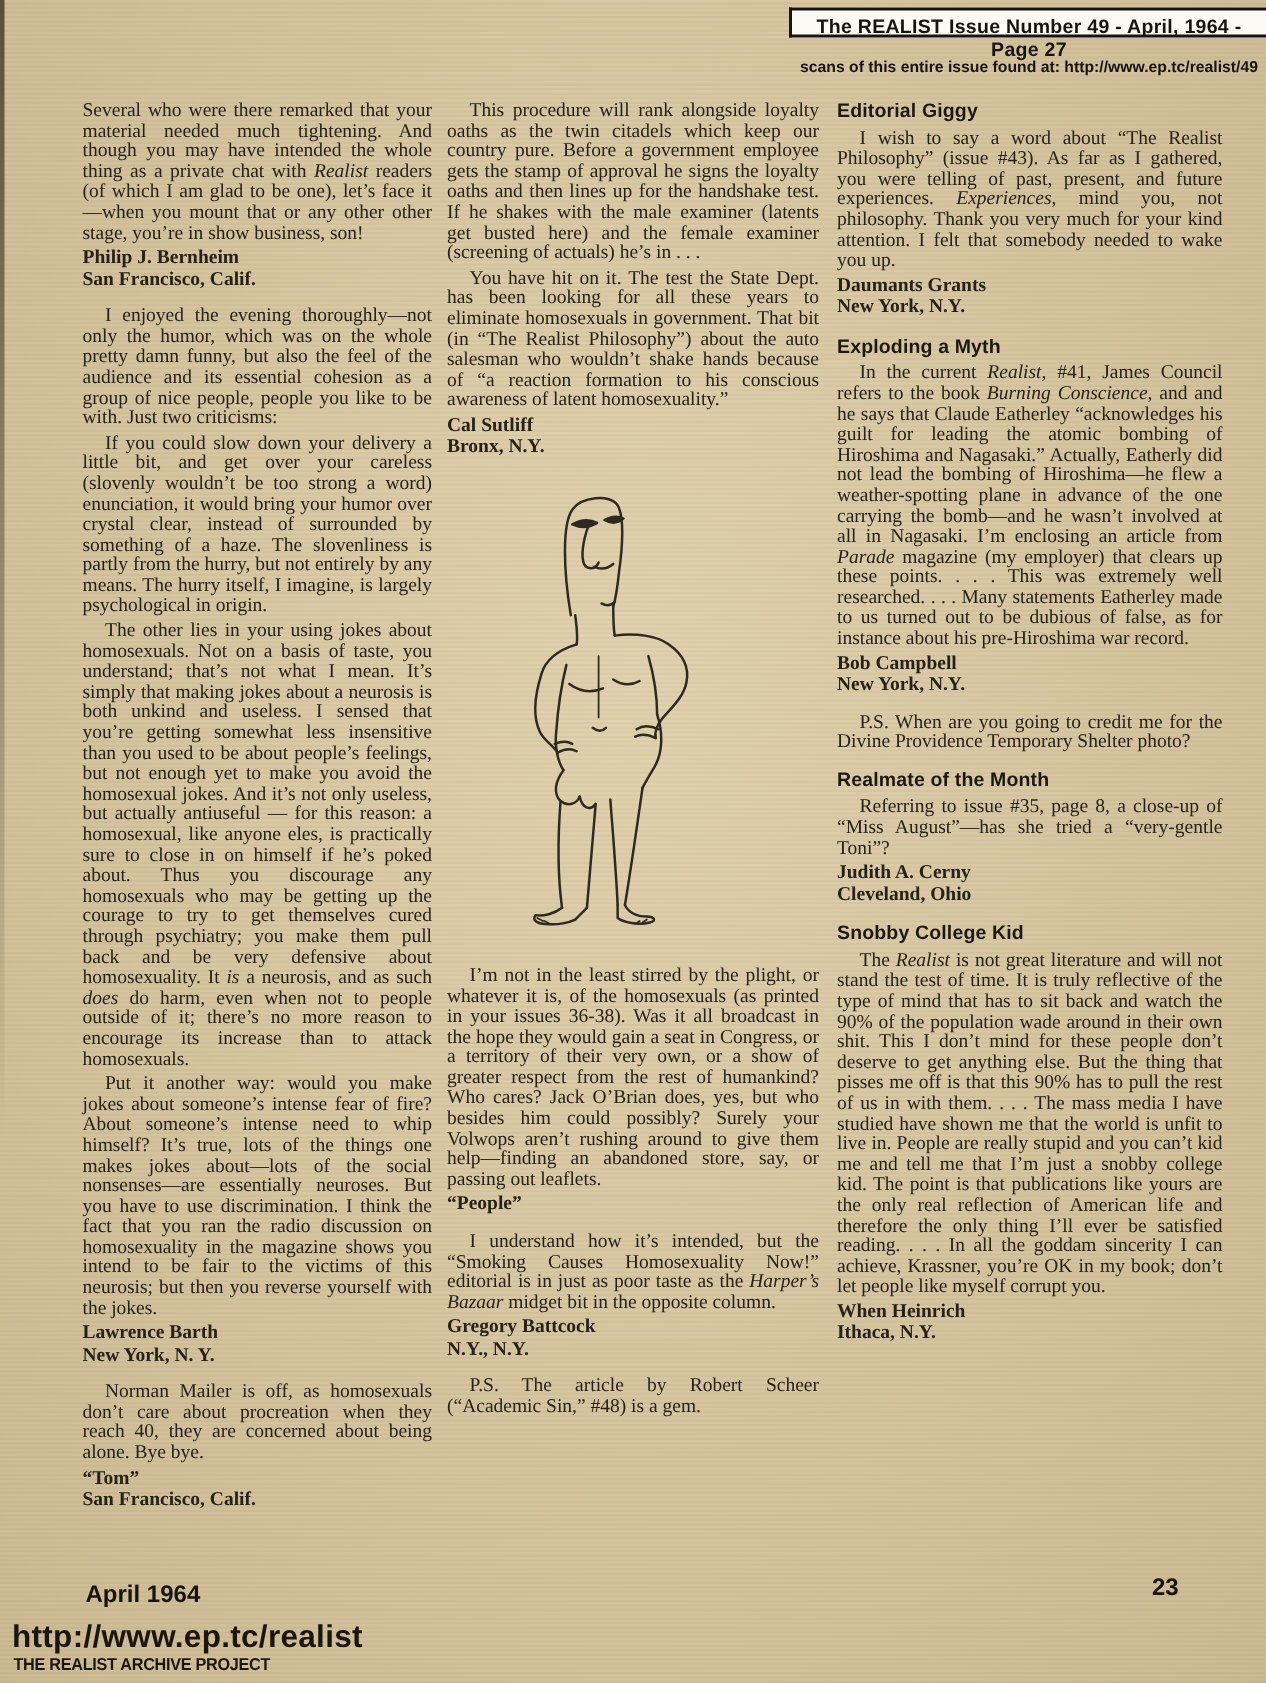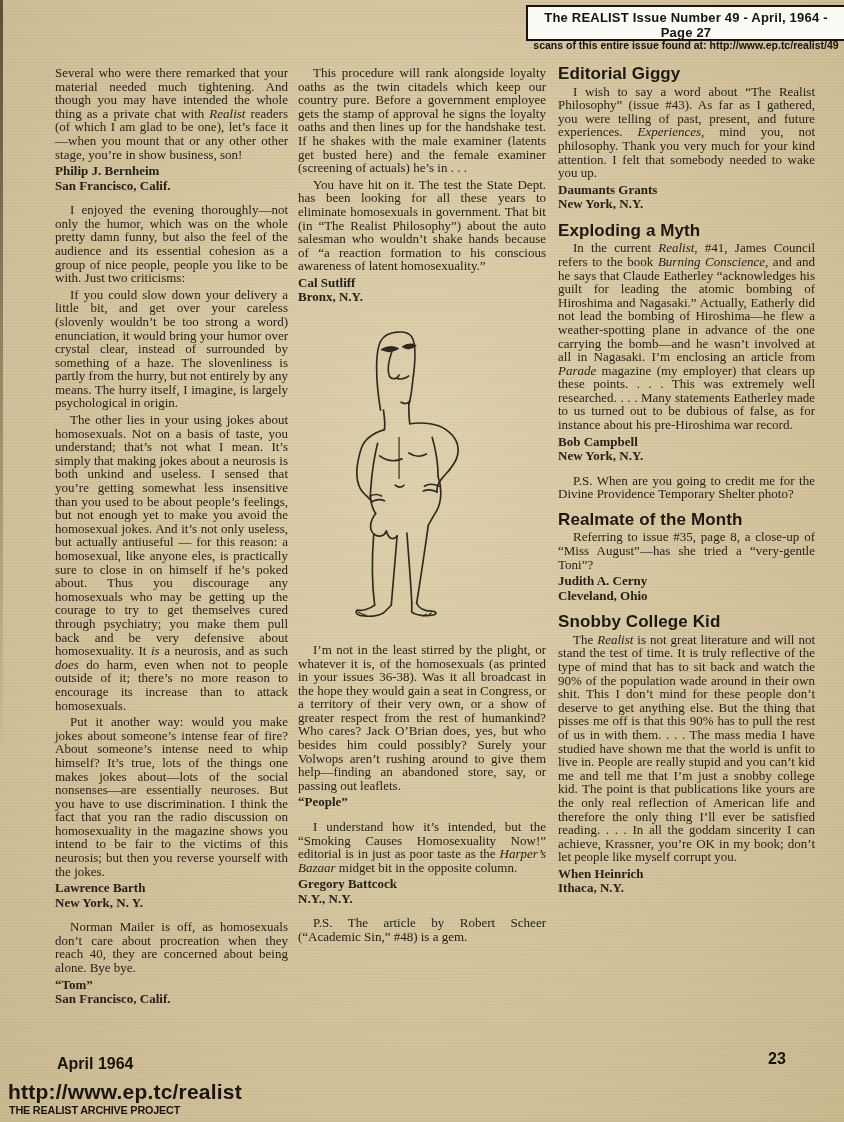--- a/index.html
+++ b/index.html
@@ -8,35 +8,35 @@
     background-color:#d6c59d;
     background-image:
       repeating-linear-gradient(0deg, rgba(125,104,62,.06) 0px, rgba(125,104,62,.06) 1px, rgba(255,250,235,.04) 2px, transparent 3px),
       radial-gradient(ellipse at 50% 40%, rgba(255,248,226,.25), rgba(120,95,50,.12));
     font-family:"Liberation Serif", serif;
     color:#26221b;
   }
   .edge-left{position:absolute;left:0;top:0;width:3px;height:760px;
     background:linear-gradient(180deg, rgba(45,33,14,.7), rgba(45,33,14,0));}
   .header-box{
-    position:absolute;top:5px;left:526px;right:0;height:36px;box-sizing:border-box;
+    position:absolute;top:5px;left:526px;right:0;height:20px;box-sizing:border-box;
     background:#fbfaf5;border:2px solid #171310;border-right:none;
     text-align:center;font-family:"Liberation Sans", sans-serif;font-weight:bold;
     padding-top:3px;color:#17130e;
   }
   .hb1{font-size:13px;line-height:15px;letter-spacing:.2px;}
   .hb2{font-size:10.5px;line-height:11px;}
   .col{position:absolute;top:66px;font-size:13px;line-height:13.6px;}
   #col-0{left:55px;width:233px;}
   #col-1{left:298px;width:248px;}
   #col-2{left:558px;width:257px;}
   .para{margin:0 0 3px;text-align:justify;text-indent:15px;hyphens:auto;}
   .para.noindent{text-indent:0;}
   .signature{font-weight:bold;text-align:left;padding-right:16px;margin:3px 0 10px;line-height:14.5px;}
-  .heading{font-family:"Liberation Sans", sans-serif;font-weight:bold;font-size:17px;
+  .heading{font-family:"Liberation Sans", sans-serif;font-weight:bold;font-size:13px;
     margin:12px 0 4px;letter-spacing:.1px;color:#1c1812;}
   .col .heading:first-child{margin-top:1px;}
   .figure{width:200px;height:318px;margin:6px auto 10px;}
   .figure svg{display:block;width:100%;height:100%;}
   .footer-date{position:absolute;left:57px;top:1055px;font-family:"Liberation Sans",sans-serif;
     font-weight:bold;font-size:16px;color:#17130d;}
   .footer-page{position:absolute;left:768px;top:1050px;font-family:"Liberation Sans",sans-serif;
     font-weight:bold;font-size:16px;color:#17130d;}
   .footer-url{position:absolute;left:8px;top:1080px;font-family:"Liberation Sans",sans-serif;
     font-weight:bold;font-size:21px;letter-spacing:.2px;color:#1a150e;}

